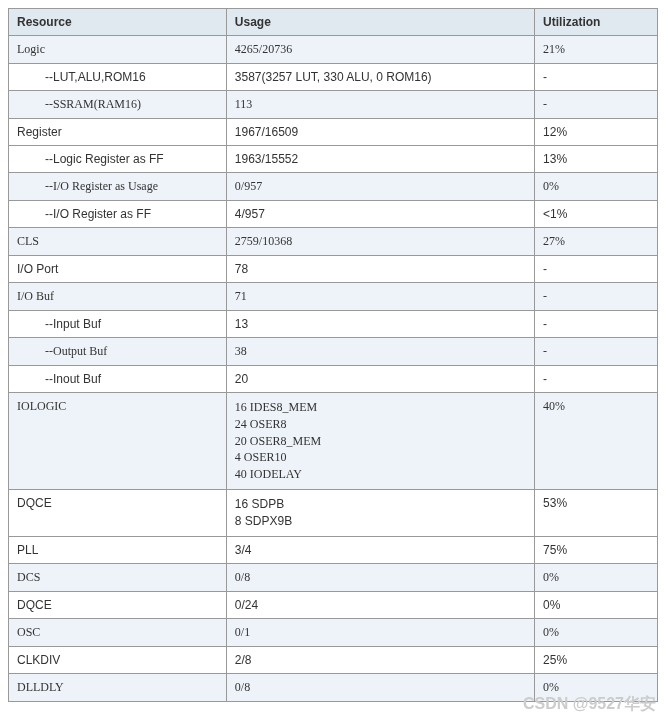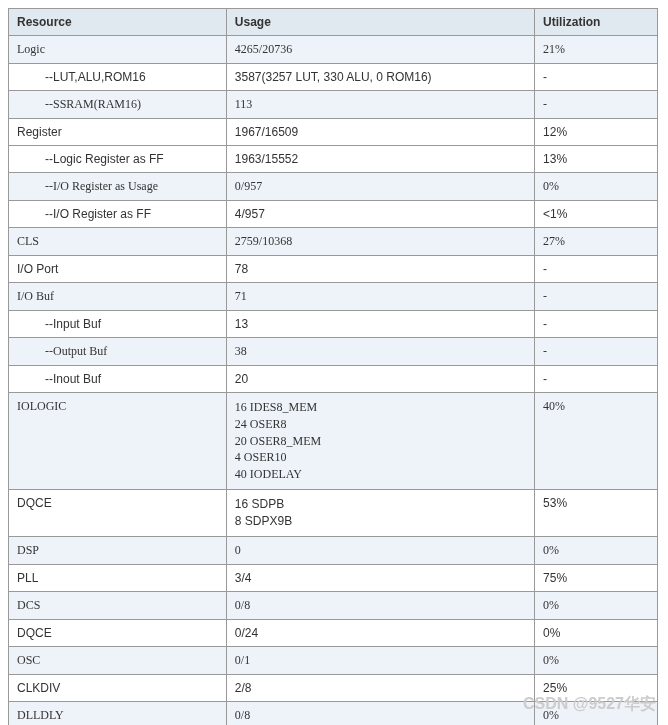--- a/index.html
+++ b/index.html
@@ -133,25 +133,20 @@
 4 OSER10
 40 IODELAY</td>
         <td>40%</td>
       </tr>
       <tr class="norm">
         <td>DQCE</td>
         <td class="multiline">16 SDPB
 8 SDPX9B</td>
         <td>53%</td>
       </tr>
-      <tr class="alt">
-        <td>DSP</td>
-        <td>0</td>
-        <td>0%</td>
-      </tr>
       <tr class="norm">
         <td>PLL</td>
         <td>3/4</td>
         <td>75%</td>
       </tr>
       <tr class="alt">
         <td>DCS</td>
         <td>0/8</td>
         <td>0%</td>
       </tr>

